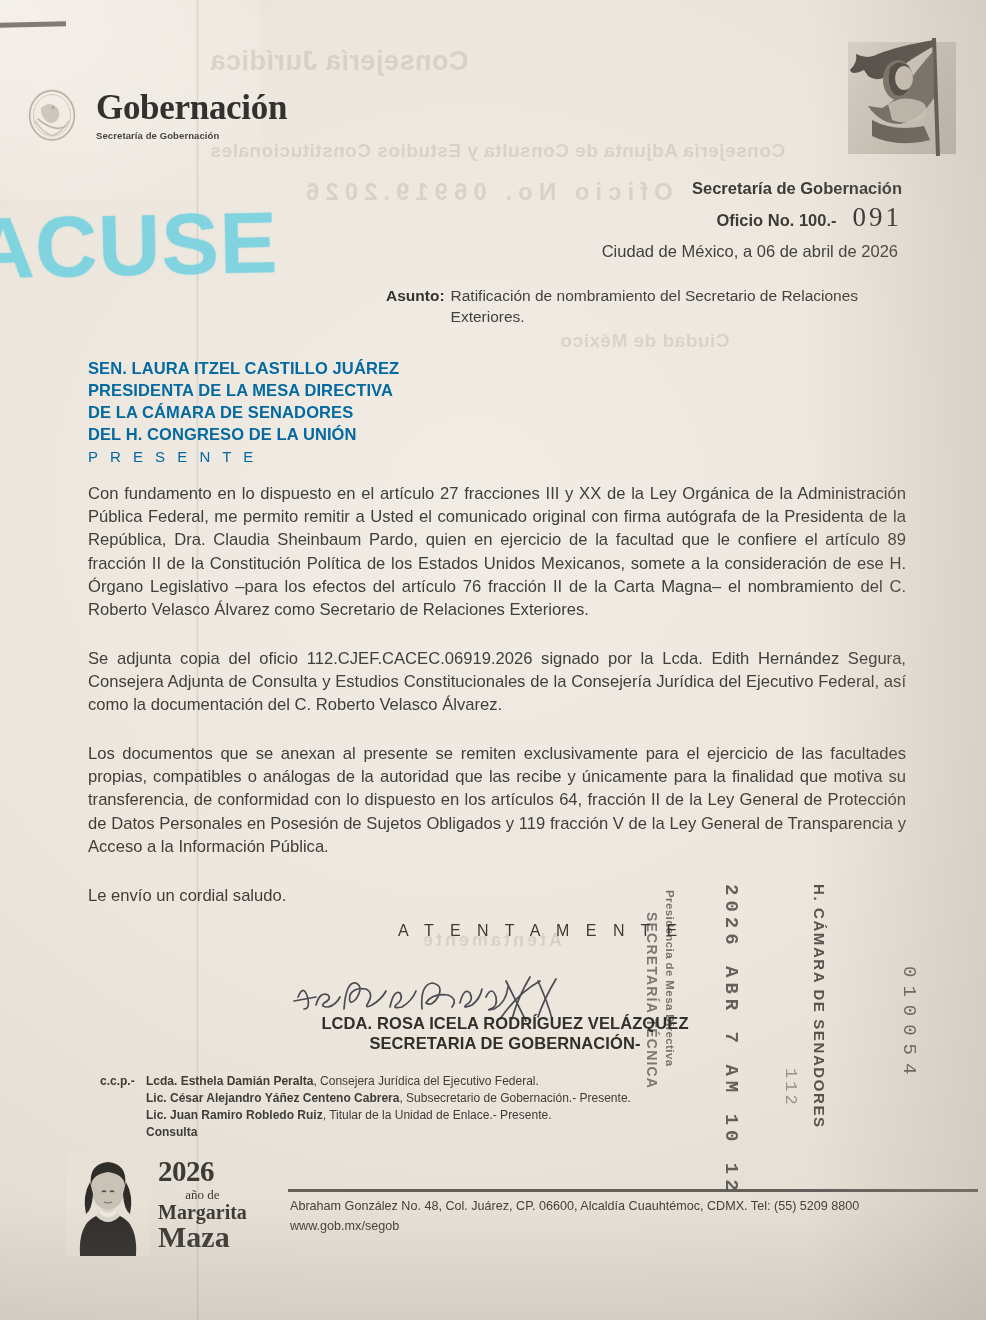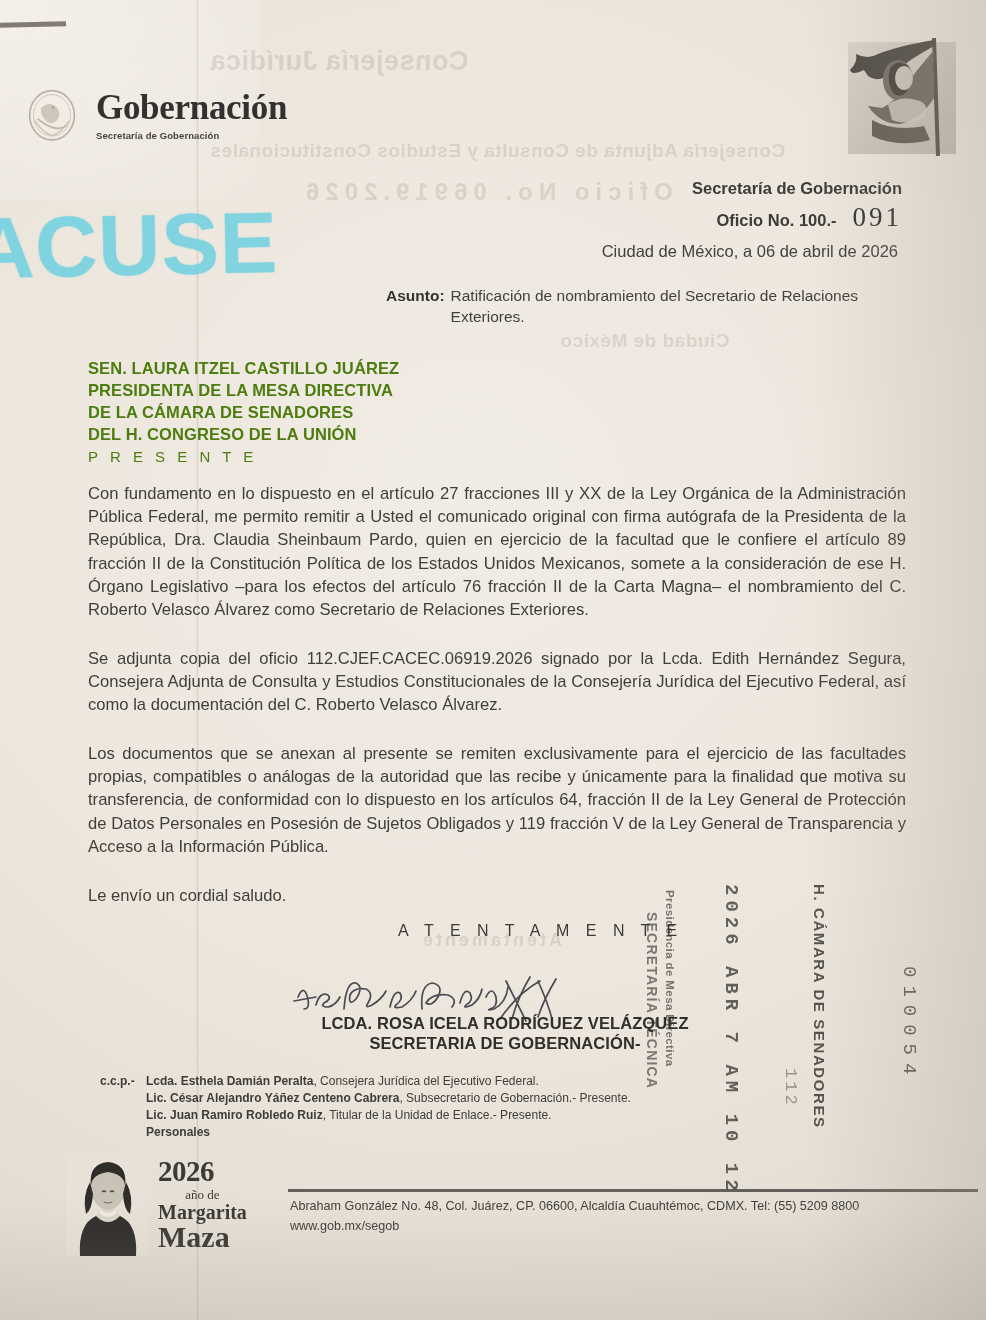--- a/index.html
+++ b/index.html
@@ -163,21 +163,21 @@
     margin-left: 6px;
   }
 
   
   .addressee {
     position: absolute;
     left: 88px; top: 357px;
     font-size: 16.5px;
     font-weight: 700;
     line-height: 1.34;
-    color: #4d7c0f;
+    color: #0369a1;
     letter-spacing: .1px;
   }
   .addressee .presente {
     font-weight: 400;
     letter-spacing: 4px;
     font-size: 15px;
     margin-top: 2px;
   }
 
   
@@ -432,21 +432,21 @@
     <div>LCDA. ROSA ICELA RODRÍGUEZ VELÁZQUEZ</div>
     <div>SECRETARIA DE GOBERNACIÓN-</div>
   </div>
 
   <div class="ccp">
     <span class="ccp-label">c.c.p.-</span>
     <div class="ccp-list">
       <div><span class="nm">Lcda. Esthela Damián Peralta</span><span>, Consejera Jurídica del Ejecutivo Federal.</span></div>
       <div><span class="nm">Lic. César Alejandro Yáñez Centeno Cabrera</span><span>, Subsecretario de Gobernación.- Presente.</span></div>
       <div><span class="nm">Lic. Juan Ramiro Robledo Ruiz</span><span>, Titular de la Unidad de Enlace.- Presente.</span></div>
-      <div><span class="nm">Personales</span><span></span></div>
+      <div><span class="nm">Consulta</span><span></span></div>
     </div>
   </div>
 
   <div class="maza-logo">
     <svg class="maza-portrait" viewBox="0 0 84 104">
       <rect x="0" y="0" width="84" height="104" fill="#e7e1d8"></rect>
       <path d="M14 104 Q12 72 30 64 L54 64 Q72 72 70 104 Z" fill="#2f2d2a"></path>
       <path d="M30 64 Q42 76 54 64 L50 58 L34 58 Z" fill="#dcd5ca"></path>
       <ellipse cx="42" cy="36" rx="17" ry="22" fill="#c9c2b6"></ellipse>
       <path d="M25 34 Q22 12 42 10 Q62 12 59 34 Q58 22 42 20 Q26 22 25 34 Z" fill="#2f2d2a"></path>

